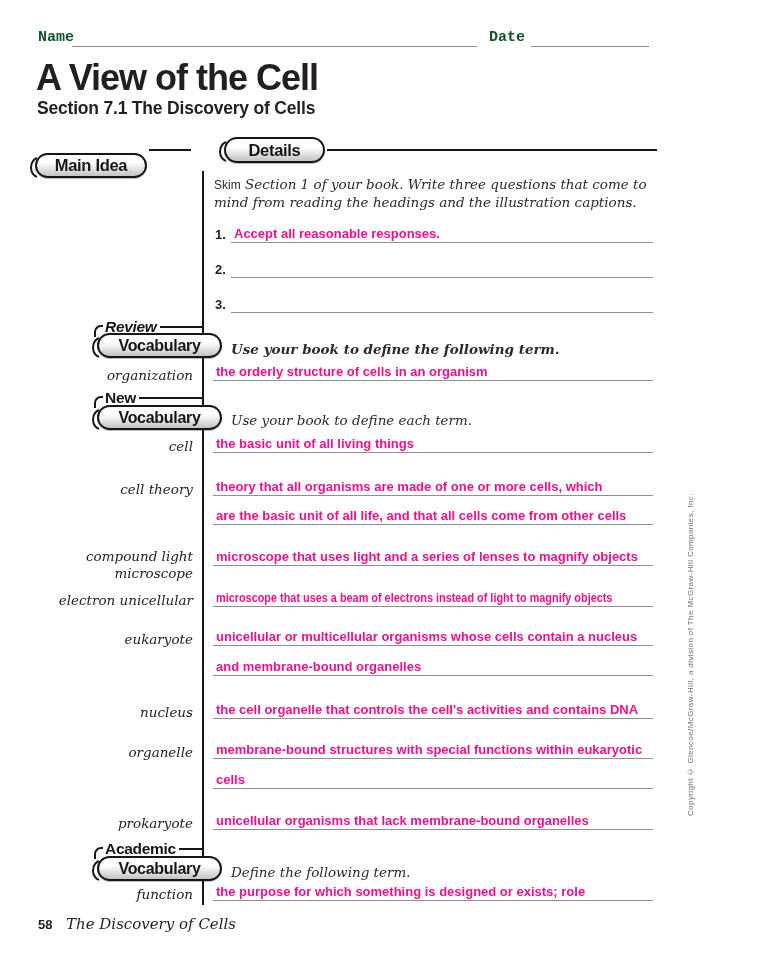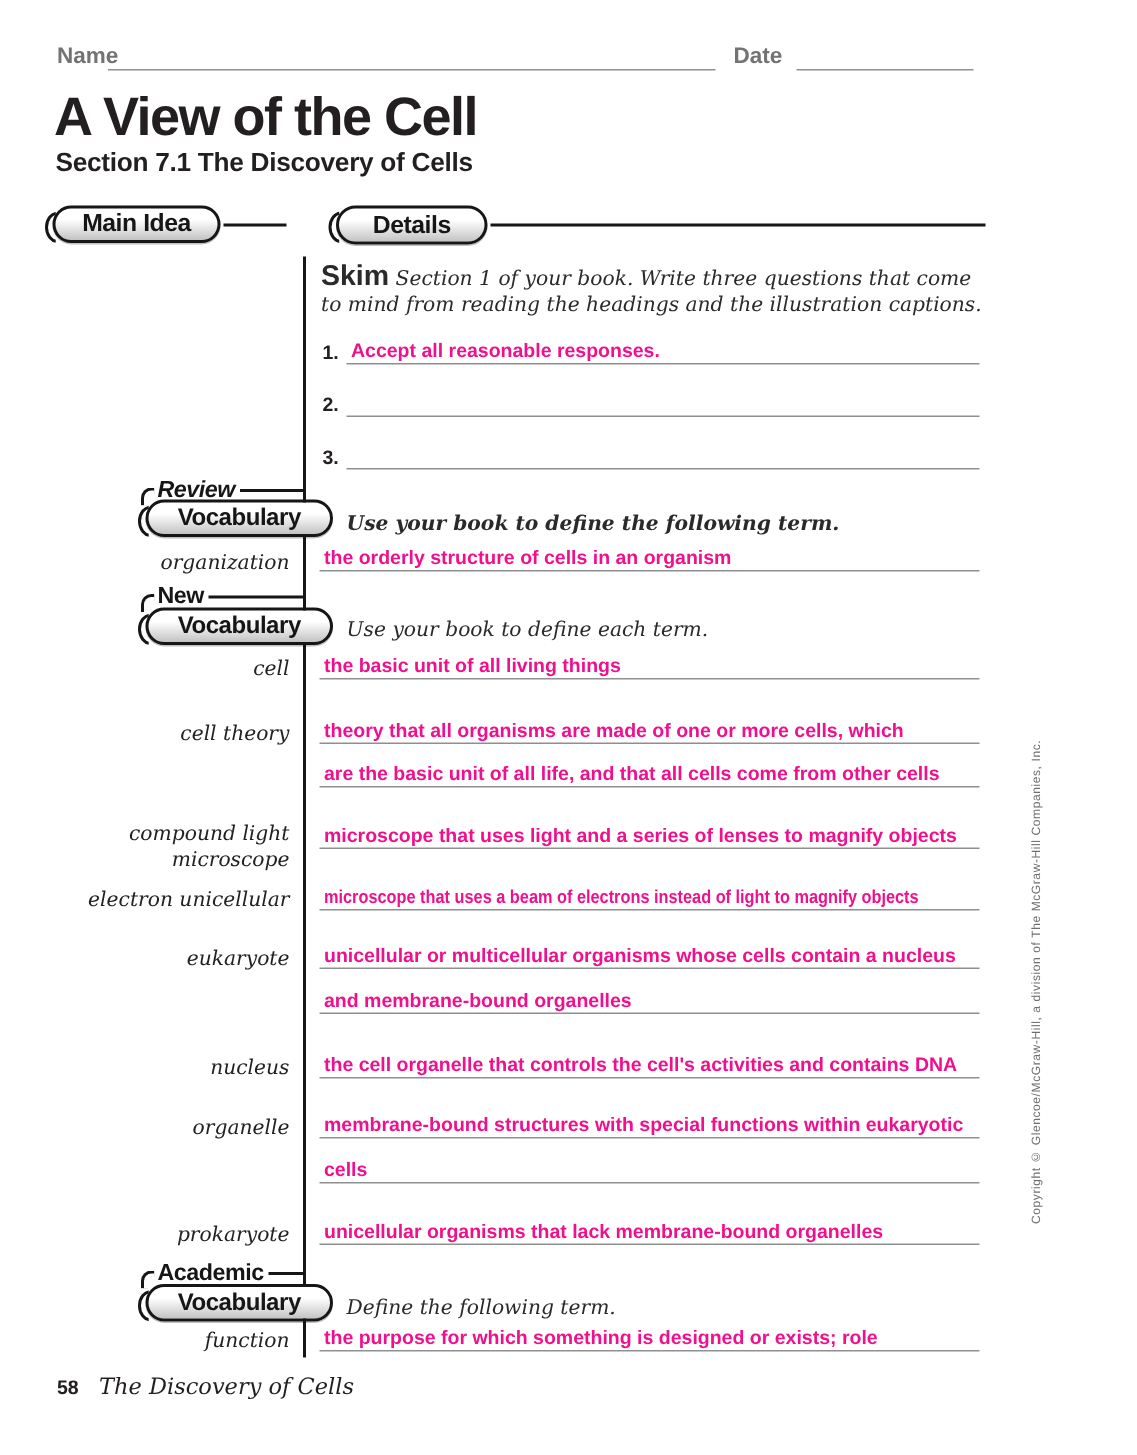--- a/index.html
+++ b/index.html
@@ -2,21 +2,21 @@
 <html style="--pink: #ef108e;"><head>
 <meta charset="utf-8">
 <style>
   * { margin:0; padding:0; box-sizing:border-box; }
   html,body { background:#ffffff; }
   .page { position:relative; width:758px; height:970px; background:#fff; overflow:hidden;
           font-family:"Liberation Sans", sans-serif; color:#1d1d1d; }
   .abs { position:absolute; }
 
   
-  .serif-b   { font-family:Liberation Sans, sans-serif; font-weight:bold; font-size:15px; color:#737373; }
+  .serif-b   { font-family:Liberation Mono, monospace; font-weight:bold; font-size:15px; color:#14532d; }
   .serif-i   { font-family:"DejaVu Serif", serif; font-style:italic; font-size:13.5px; color:#2a2a2a; }
   .title     { font-size:36px; font-weight:bold; letter-spacing:-1px; color:#231f20; }
   .subtitle  { font-size:17.5px; font-weight:bold; letter-spacing:-0.2px; color:#231f20; }
   .qnum      { font-size:13px; font-weight:bold; color:#231f20; }
 
   
   .gline   { border-bottom:1.2px solid #8f8f8f; }
   .blkline { border-top:2px solid #161616; }
   .vrule   { width:0; border-left:2px solid #161616; }
 
@@ -63,34 +63,34 @@
 <div class="page">
 
   <span class="abs serif-b" style="left:38px; top:29px;">Name</span>
   <div class="abs gline" style="left:72px; top:30px; width:405px; height:17px;"></div>
   <span class="abs serif-b" style="left:489px; top:29px;">Date</span>
   <div class="abs gline" style="left:531px; top:30px; width:118px; height:17px;"></div>
 
   <div class="abs title" style="left:36px; top:57px;">A View of the Cell</div>
   <div class="abs subtitle" style="left:37px; top:98px;">Section 7.1  The Discovery of Cells</div>
 
-  <div class="pill pill-lg" style="left:35px; top:137px; width:112px; height:25px;">
+  <div class="pill pill-lg" style="left:35px; top:153px; width:112px; height:25px;">
     <span>Main Idea</span>
   </div>
   <div class="abs blkline" style="left:149px; top:149px; width:42px;"></div>
 
   <div class="pill pill-lg" style="left:224px; top:137px; width:101px; height:26px;">
     <span>Details</span>
   </div>
   <div class="abs blkline" style="left:327px; top:149px; width:330px;"></div>
 
   <div class="abs vrule" style="left:202px; top:171px; height:734px; z-index:1;"></div>
 
   <div class="abs serif-i" style="left:214px; top:176px; width:448px; line-height:17px;">
-    <span style="font-family:'Liberation Sans',sans-serif; font-style:normal; font-weight:bold; font-size:19px;">Skim</span>
+    <span style="font-family:'Liberation Sans',sans-serif; font-style:normal; font-weight:normal; font-size:12px;">Skim</span>
     <span>Section 1 of your book. Write three questions that come to mind from reading the headings and the illustration captions.</span>
   </div>
 
   <span class="abs qnum" style="left:215px; top:227px;">1.</span>
   <div class="defline" style="left:231px; width:422px; top:226px;">
     <span>Accept all reasonable responses.</span>
   </div>
 
   <span class="abs qnum" style="left:215px; top:262px;">2.</span>
   <div class="defline" style="left:231px; width:422px; top:261px;">

